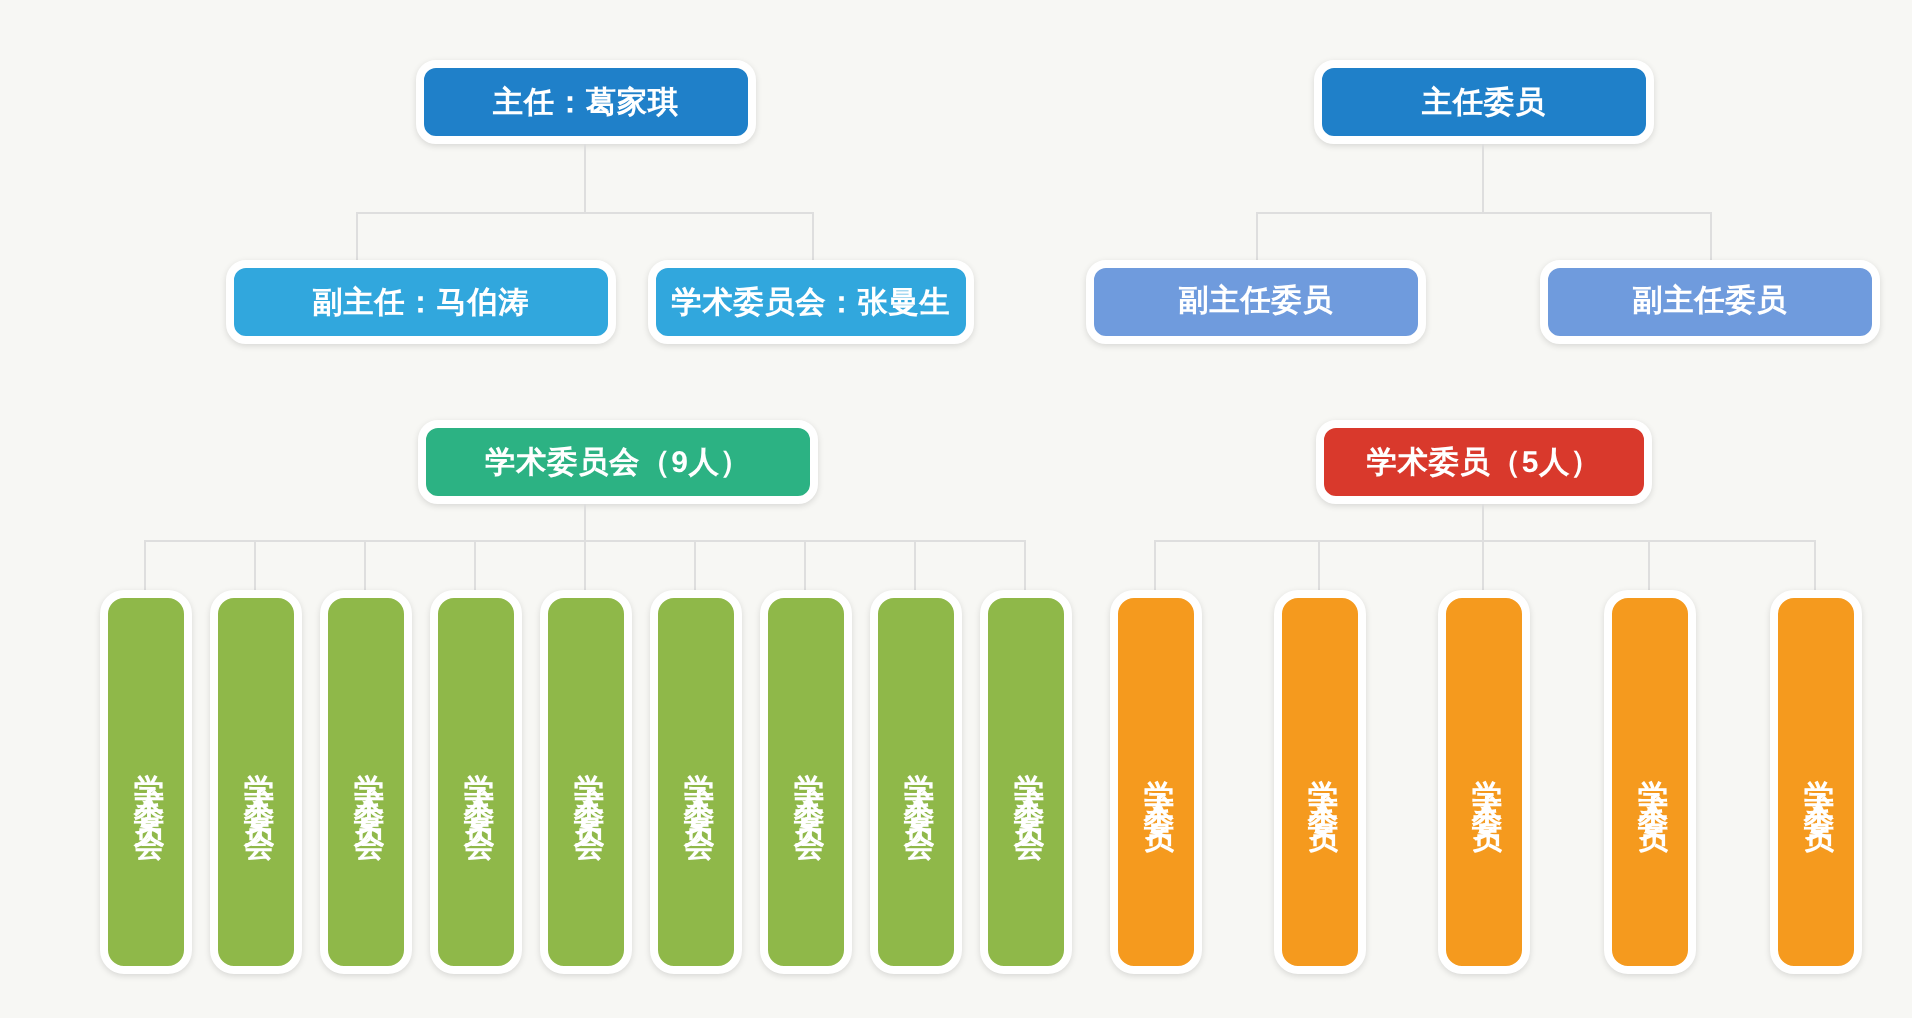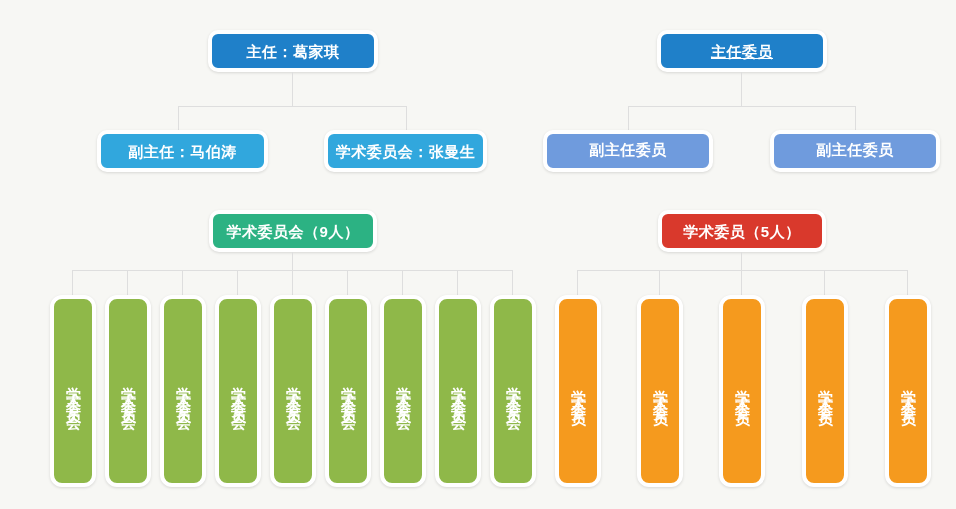--- a/index.html
+++ b/index.html
@@ -80,24 +80,24 @@
 
   <div class="node horiz c-blue" style="left:189px; top:30px; width:170px;">主任：葛家琪</div>
 
   <div class="line v" style="left:273px; top:72px; height:34px;"></div>
 
   <div class="line h" style="left:159px; top:106px; width:229px;"></div>
 
   <div class="line v" style="left:159px; top:106px; height:24px;"></div>
   <div class="line v" style="left:387px; top:106px; height:24px;"></div>
 
-  <div class="node horiz c-blue-lite" style="left:78px; top:130px; width:171px;">副主任：马伯涛</div>
+  <div class="node horiz c-blue-lite" style="left:94px; top:130px; width:195px;">副主任：马伯涛</div>
   <div class="node horiz c-blue-lite" style="left:305px; top:130px; width:163px;">学术委员会：张曼生</div>
 
-  <div class="node horiz c-teal" style="left:190px; top:210px; width:168px;">学术委员会（9人）</div>
+  <div class="node horiz c-teal" style="left:190px; top:210px; width:200px;">学术委员会（9人）</div>
 
   <div class="line v" style="left:273px; top:252px; height:18px;"></div>
   <div class="line h" style="left:53px; top:270px; width:441px;"></div>
 
   <div class="line v" style="left:53px;  top:270px; height:28px;"></div>
   <div class="line v" style="left:108px; top:270px; height:28px;"></div>
   <div class="line v" style="left:163px; top:270px; height:28px;"></div>
   <div class="line v" style="left:218px; top:270px; height:28px;"></div>
   <div class="line v" style="left:273px; top:270px; height:28px;"></div>
   <div class="line v" style="left:328px; top:270px; height:28px;"></div>
@@ -108,21 +108,21 @@
   <div class="node vert c-olive" style="left:31px;  top:295px;">学术委员会</div>
   <div class="node vert c-olive" style="left:86px;  top:295px;">学术委员会</div>
   <div class="node vert c-olive" style="left:141px; top:295px;">学术委员会</div>
   <div class="node vert c-olive" style="left:196px; top:295px;">学术委员会</div>
   <div class="node vert c-olive" style="left:251px; top:295px;">学术委员会</div>
   <div class="node vert c-olive" style="left:306px; top:295px;">学术委员会</div>
   <div class="node vert c-olive" style="left:361px; top:295px;">学术委员会</div>
   <div class="node vert c-olive" style="left:416px; top:295px;">学术委员会</div>
   <div class="node vert c-olive" style="left:471px; top:295px;">学术委员会</div>
 
-  <div class="node horiz c-blue" style="left:638px; top:30px; width:170px;text-decoration:underline;">主任委员</div>
+  <div class="node horiz c-blue" style="left:638px; top:30px; width:170px;">主任委员</div>
 
   <div class="line v" style="left:722px; top:72px; height:34px;"></div>
   <div class="line h" style="left:609px; top:106px; width:228px;"></div>
   <div class="line v" style="left:609px; top:106px; height:24px;"></div>
   <div class="line v" style="left:836px; top:106px; height:24px;"></div>
 
   <div class="node horiz c-periwinkle" style="left:524px; top:130px; width:170px;">副主任委员</div>
   <div class="node horiz c-periwinkle" style="left:751px; top:130px; width:170px;">副主任委员</div>
 
   <div class="node horiz c-red" style="left:639px; top:210px; width:168px;">学术委员（5人）</div>

